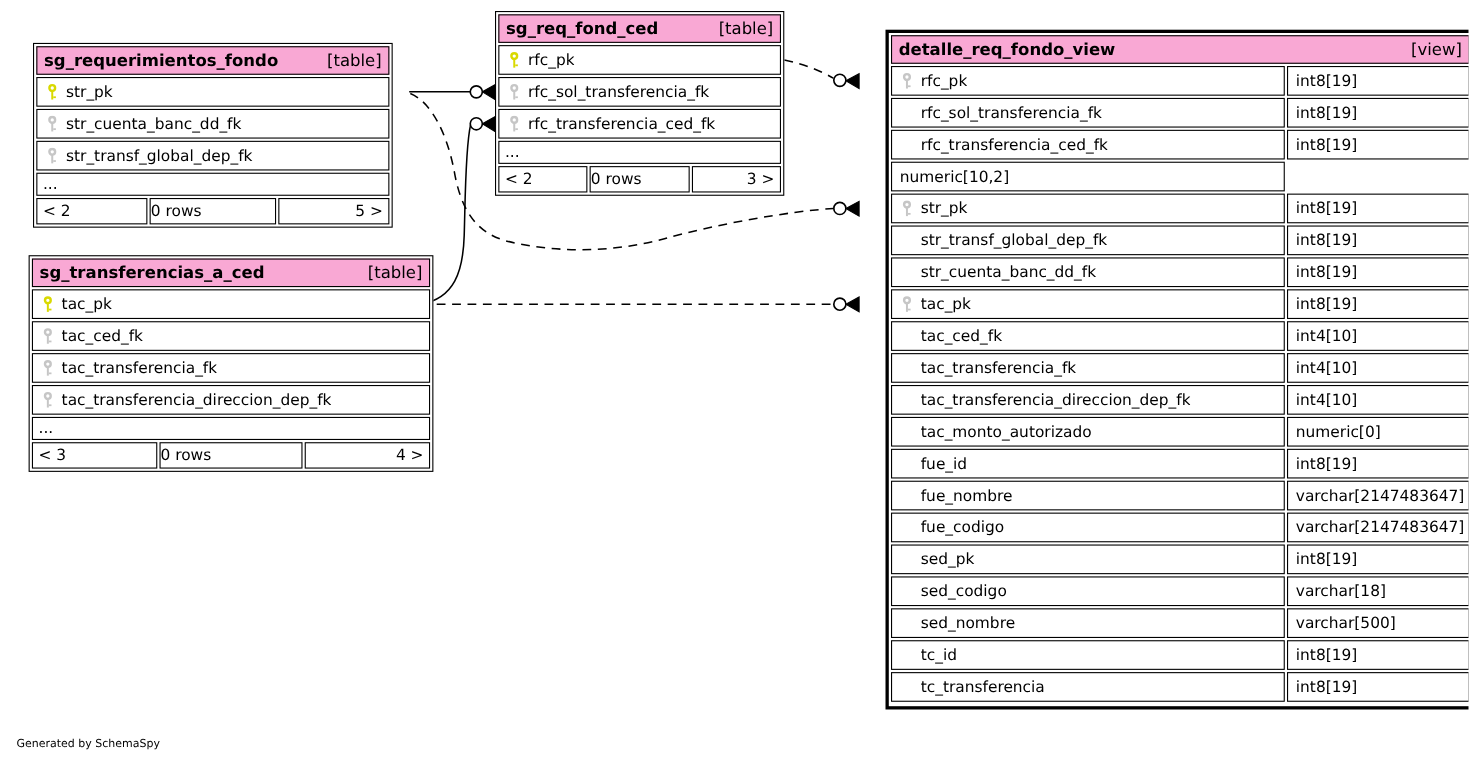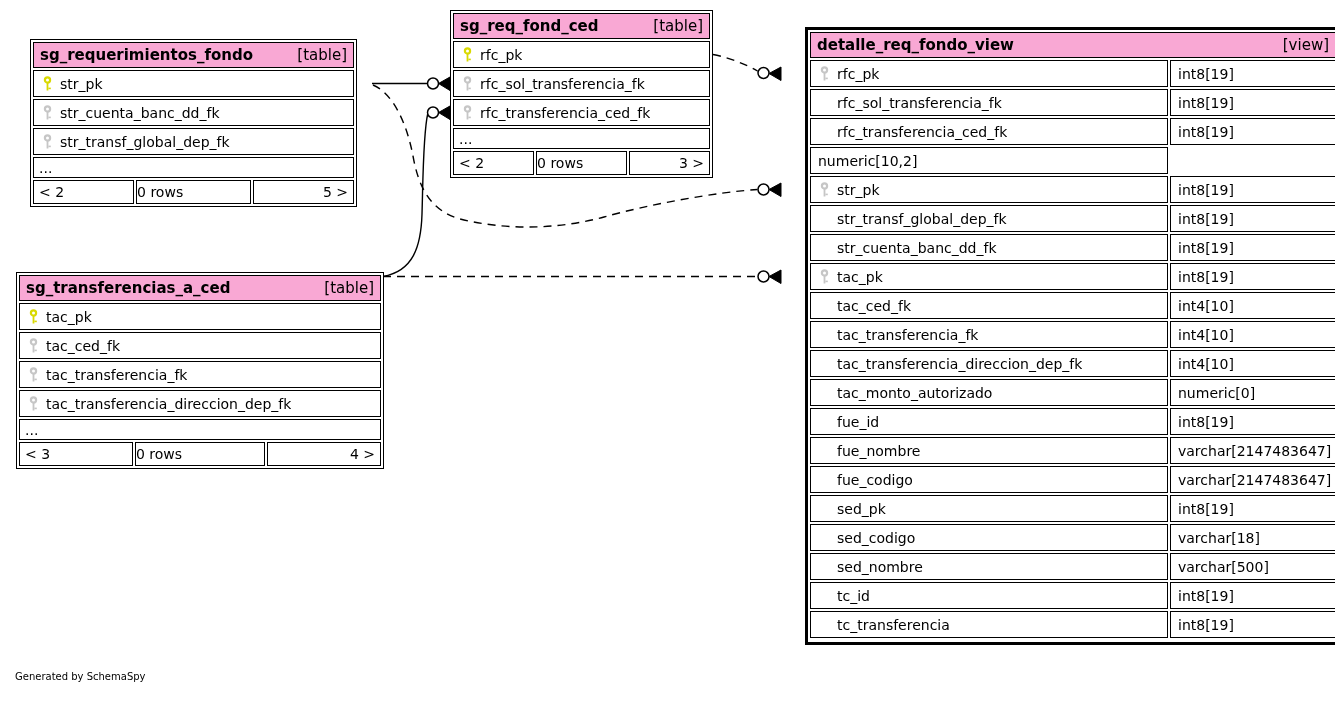--- a/index.html
+++ b/index.html
@@ -47,21 +47,21 @@
 
   svg.key{display:block;}
   svg.key.pk .head{stroke:#d9d900;}
   svg.key.pk .stem{fill:#d9d900;}
   svg.key.fk .head{stroke:#c6c6c6;}
   svg.key.fk .stem{fill:#c6c6c6;}
   svg.key .head{fill:#ffffff;stroke-width:2.2px;}
 
   #n-t1{left:30px;top:39px;width:327px;}
   #n-t2{left:450px;top:10px;width:263px;}
-  #n-t3{left:16px;top:232px;width:368px;margin-top:40px;}
+  #n-t3{left:26px;top:232px;width:368px;}
   #n-view{left:781px;top:27px;width:536px;margin-left:24px;}
   #credit{position:absolute;left:15px;top:671px;font-size:10px;}
 </style>
 </head>
 <body>
 
 <svg id="rels">
   <g>
     <path class="line" d="M 372,83.5 L 427.5,83.5"></path>
     <polygon class="crow" points="438.5,83.5 450,77 450,90.5"></polygon>

